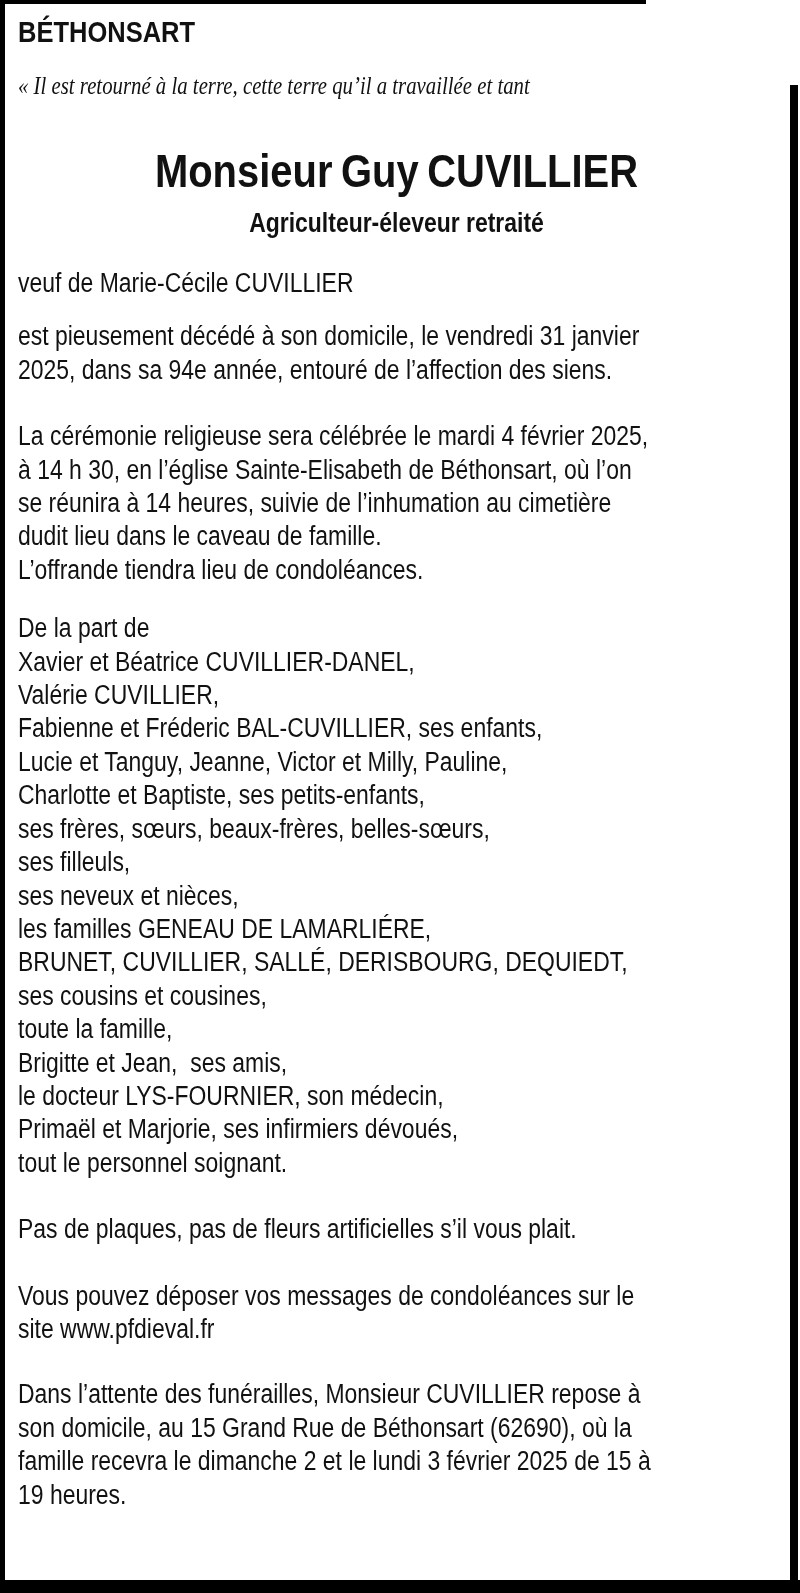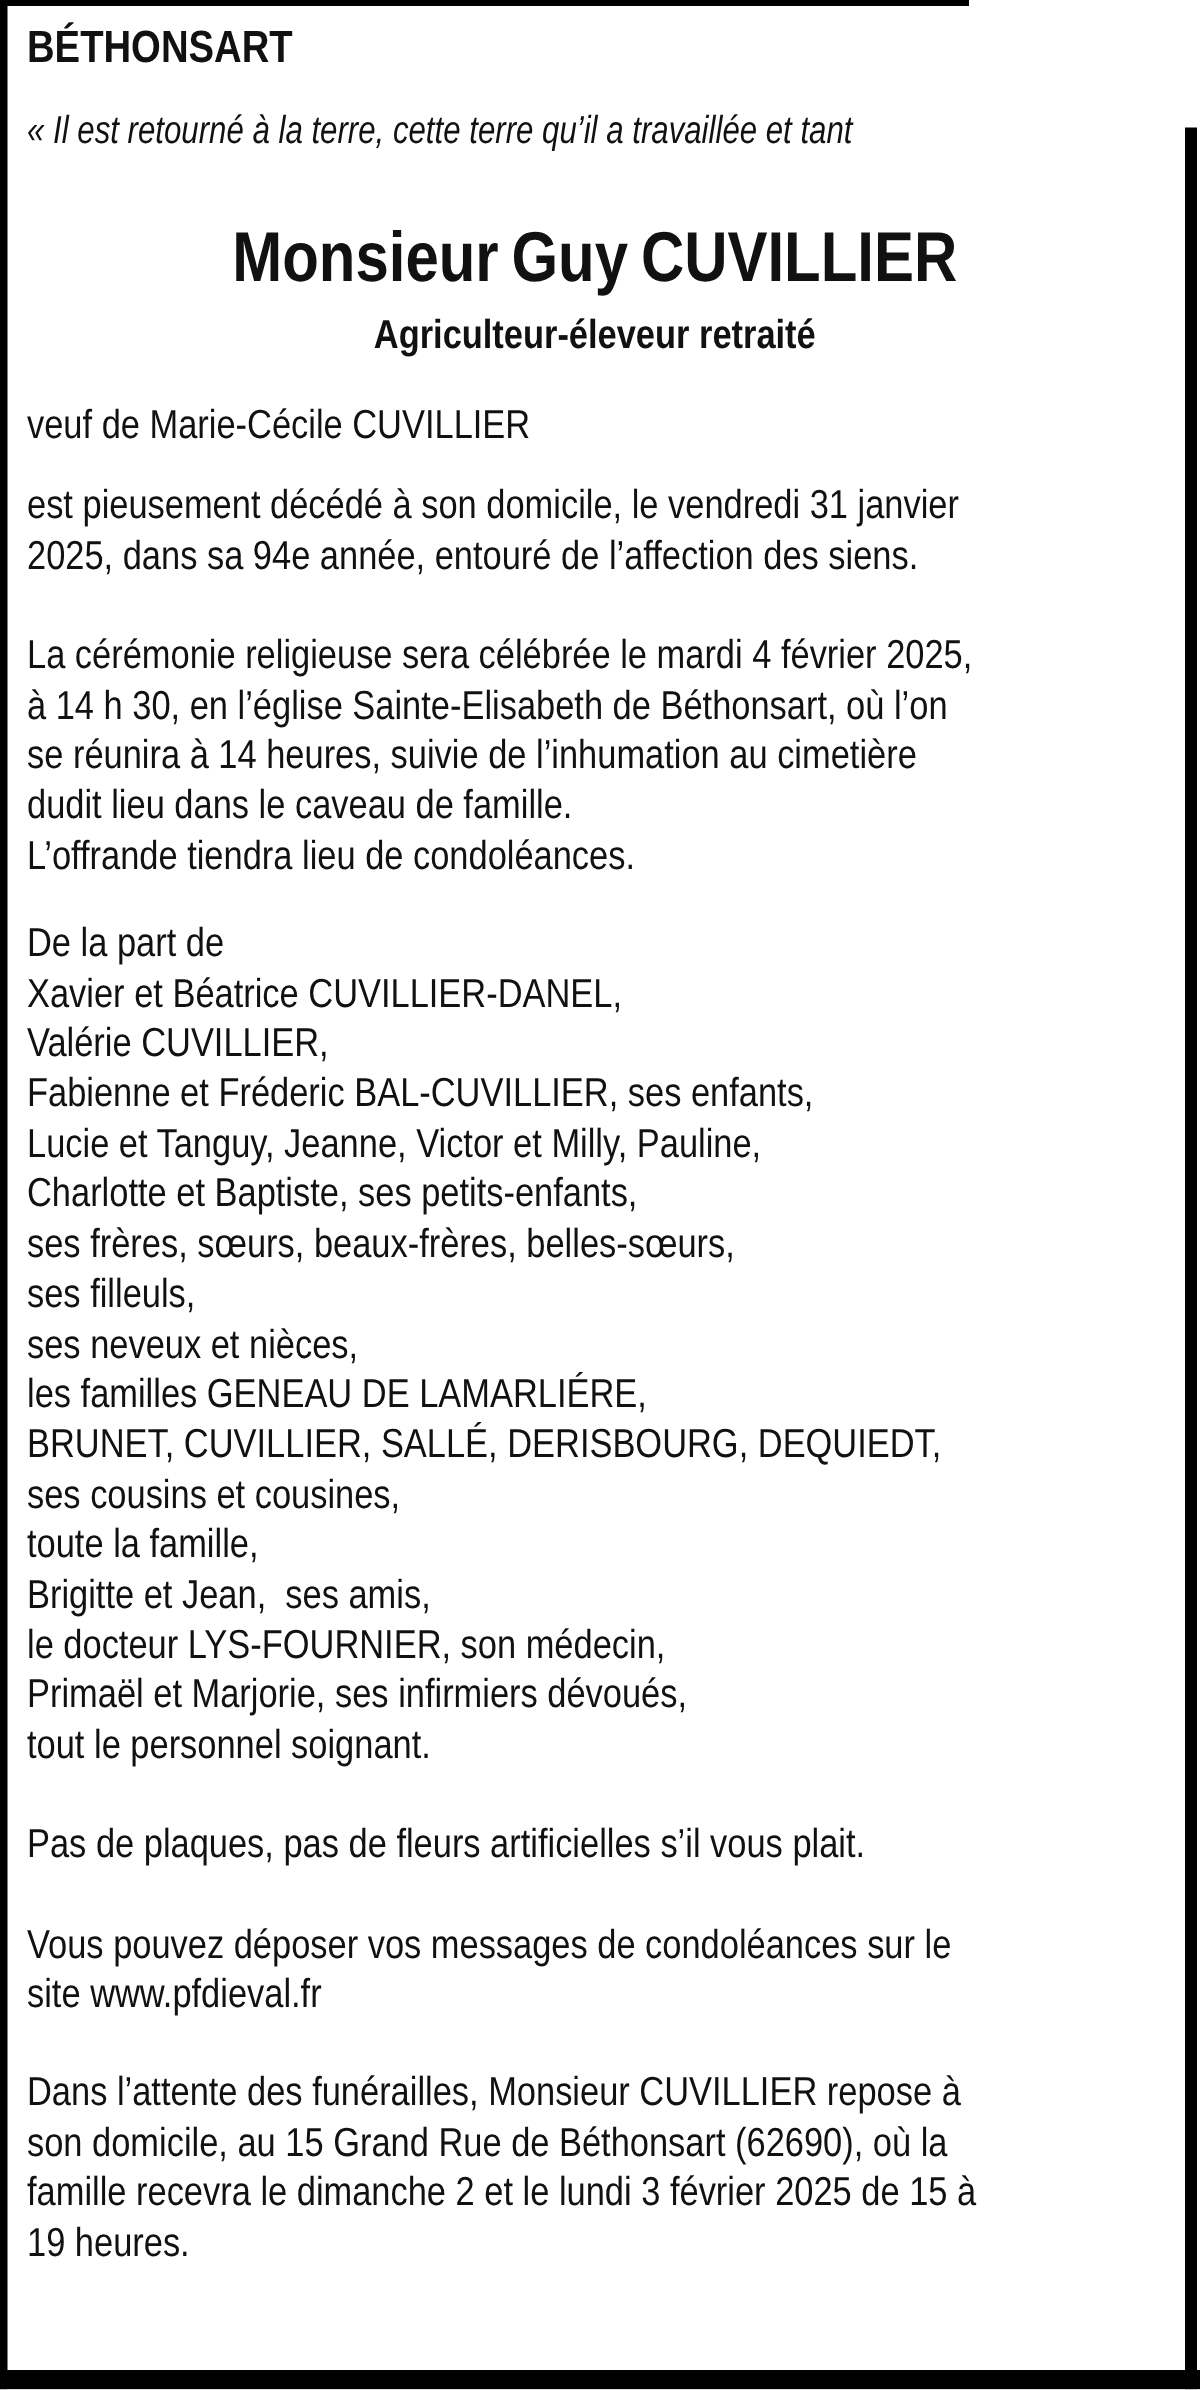--- a/index.html
+++ b/index.html
@@ -25,21 +25,21 @@
   .cond{transform:scaleX(.85);}
   .cond80{transform:scaleX(.80);}
   .o-l{transform-origin:0 50%;}
   .o-c{transform-origin:50% 50%;}
   .o-r{transform-origin:100% 50%;}
 
   .city{
     font-size:30px;line-height:36px;font-weight:bold;margin-top:4px;
     white-space:nowrap;
   }
-  .quote{margin-top:16px;font-style:italic;font-size:26px;}
+  .quote{margin-top:16px;font-style:italic;font-size:26px;font-family:Liberation Serif, serif;}
   .quote .ql1{line-height:40px;white-space:nowrap;}
   .quote .ql2{line-height:40px;text-align:right;padding-right:80px;}
   .quote .ql2 span{display:inline-block;white-space:nowrap;}
 
   .title{
     margin-top:38px;text-align:center;font-weight:bold;
     font-size:47px;line-height:54px;word-spacing:-3px;white-space:nowrap;
   }
   .subtitle{
     margin-top:8px;text-align:center;font-weight:bold;

